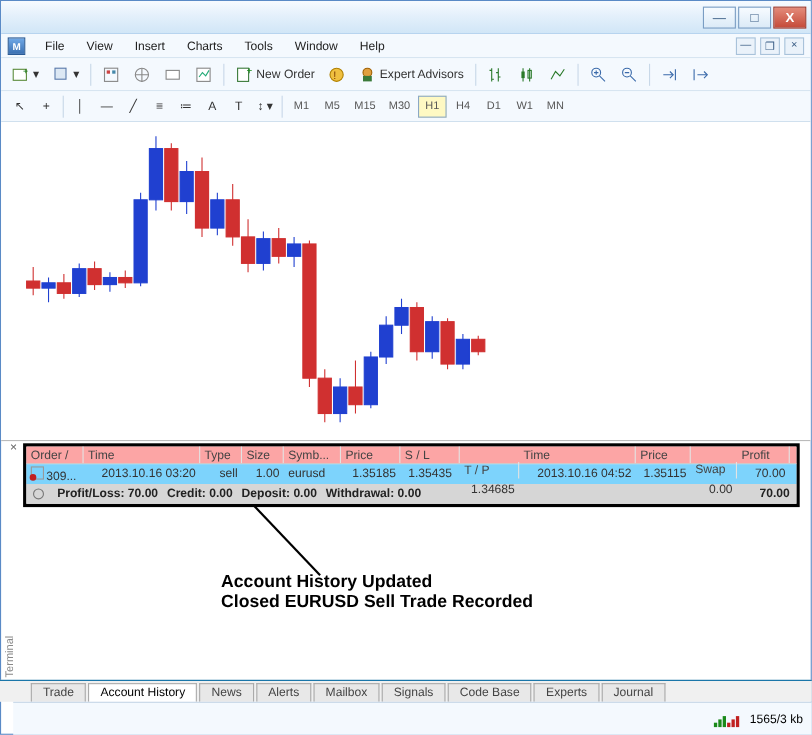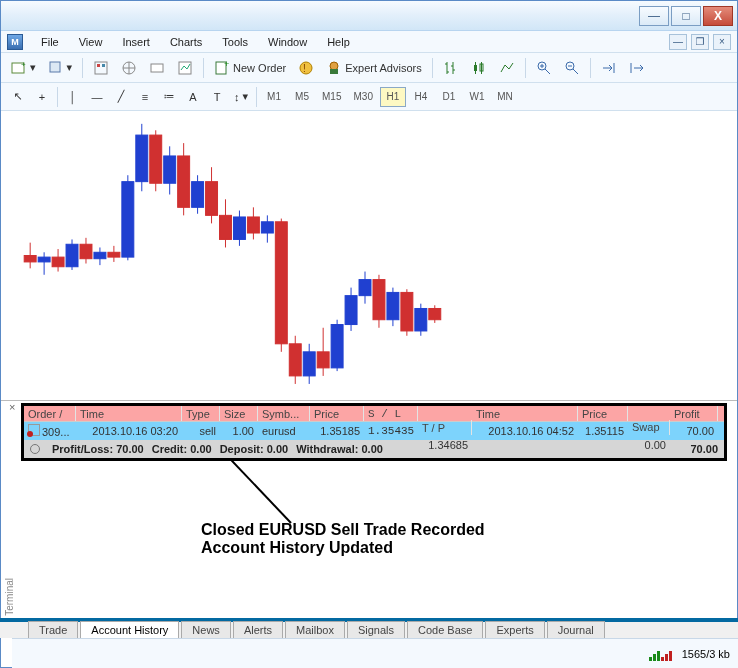--- a/index.html
+++ b/index.html
@@ -127,21 +127,21 @@
 .term-summary .right{margin-left:auto;}
 .annotation-area{
   height:135px;position:relative;
 }
 .annotation-text{
   position:absolute;left:200px;top:60px;
   font-weight:bold;font-size:16px;color:#000;
 }
 .tabs-bar{
   position:absolute;bottom:30px;left:0;right:0;
-  height:20px;border-top:4px solid #0369a1;
+  height:20px;border-top:1px solid #0369a1;
   display:flex;align-items:flex-end;
   background:#f0f0f0;padding-left:28px;
 }
 .vert-label{
   position:absolute;left:4px;bottom:52px;
   writing-mode:vertical-rl;transform:rotate(180deg);
   font-size:10px;color:#888;
 }
 .tab{
   padding:2px 10px;border:1px solid #aaa;border-bottom:none;
@@ -157,21 +157,21 @@
 .statusbar .sep{flex:1;}
 .net-bars{display:flex;gap:1px;align-items:flex-end;height:14px;margin-right:10px;}
 .net-bars span{width:3px;background:#1a8a1a;}
 .net-bars .r{background:#c02020;}
 .col-order{width:52px;}
 .col-time1{width:106px;text-align:right;}
 .col-type{width:38px;text-align:right;}
 .col-size{width:38px;text-align:right;}
 .col-sym{width:52px;}
 .col-price1{width:54px;text-align:right;}
-.col-sl{width:54px;text-align:center;font-family:Liberation Mono, monospace;}
+.col-sl{width:54px;text-align:center;}
 .col-tp{width:54px;text-align:right;margin-top:28px;}
 .col-time2{width:106px;text-align:right;}
 .col-price2{width:50px;text-align:right;}
 .col-swap{width:42px;text-align:right;margin-top:27px;}
 .col-profit{width:48px;text-align:right;}
 .order-icon{width:12px;height:12px;border:1px solid #999;display:inline-block;margin-right:2px;position:relative;}
 .order-icon::after{content:"";position:absolute;width:6px;height:6px;background:#c02020;border-radius:50%;bottom:-2px;left:-2px;}
 .sum-icon{width:10px;height:10px;border:1px solid #777;border-radius:50%;display:inline-block;margin-right:4px;}
 </style>
 </head>
@@ -455,22 +455,22 @@
     <span class="right">70.00</span>
   </div>
 </div>
 </div>
 
 <div class="annotation-area">
   <svg width="100%" height="100%" style="position:absolute;">
     <line x1="195" y1="-38" x2="290" y2="62" stroke="#000" stroke-width="2"></line>
   </svg>
   <div class="annotation-text">
+    <div>Account History Updated</div>
     <div>Closed EURUSD Sell Trade Recorded</div>
-    <div>Account History Updated</div>
   </div>
 </div>
 
 <div class="vert-label">Terminal</div>
 
 <div class="tabs-bar">
   <div class="tab">Trade</div>
   <div class="tab active">Account History</div>
   <div class="tab">News</div>
   <div class="tab">Alerts</div>

